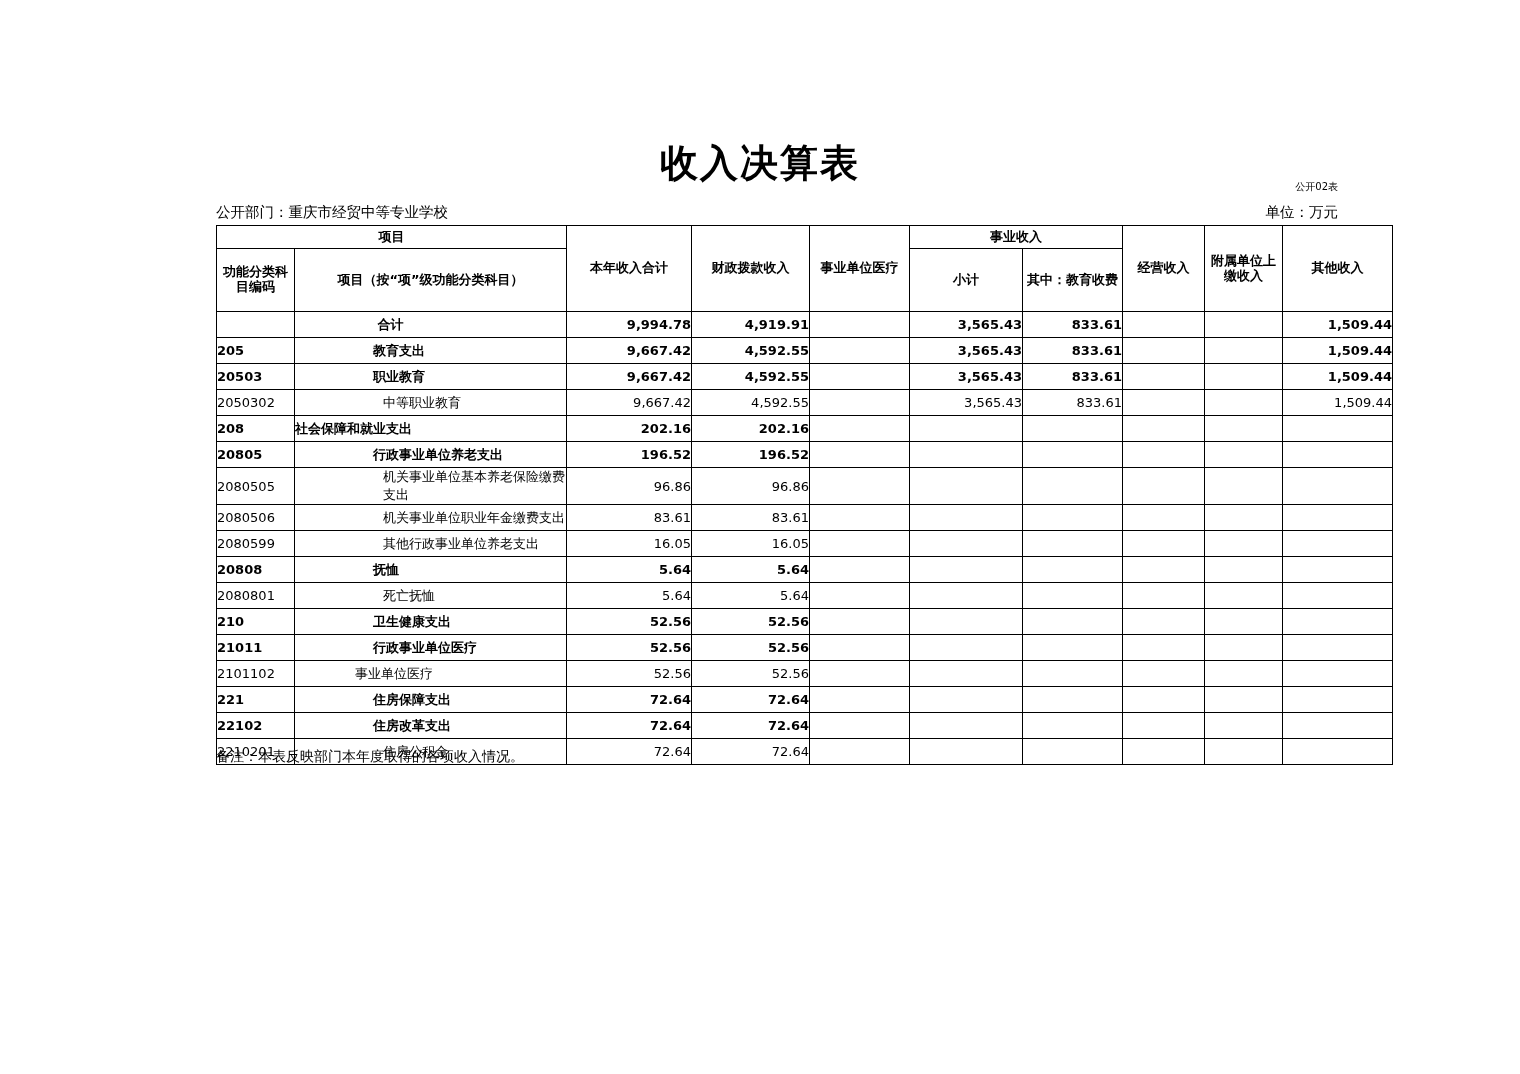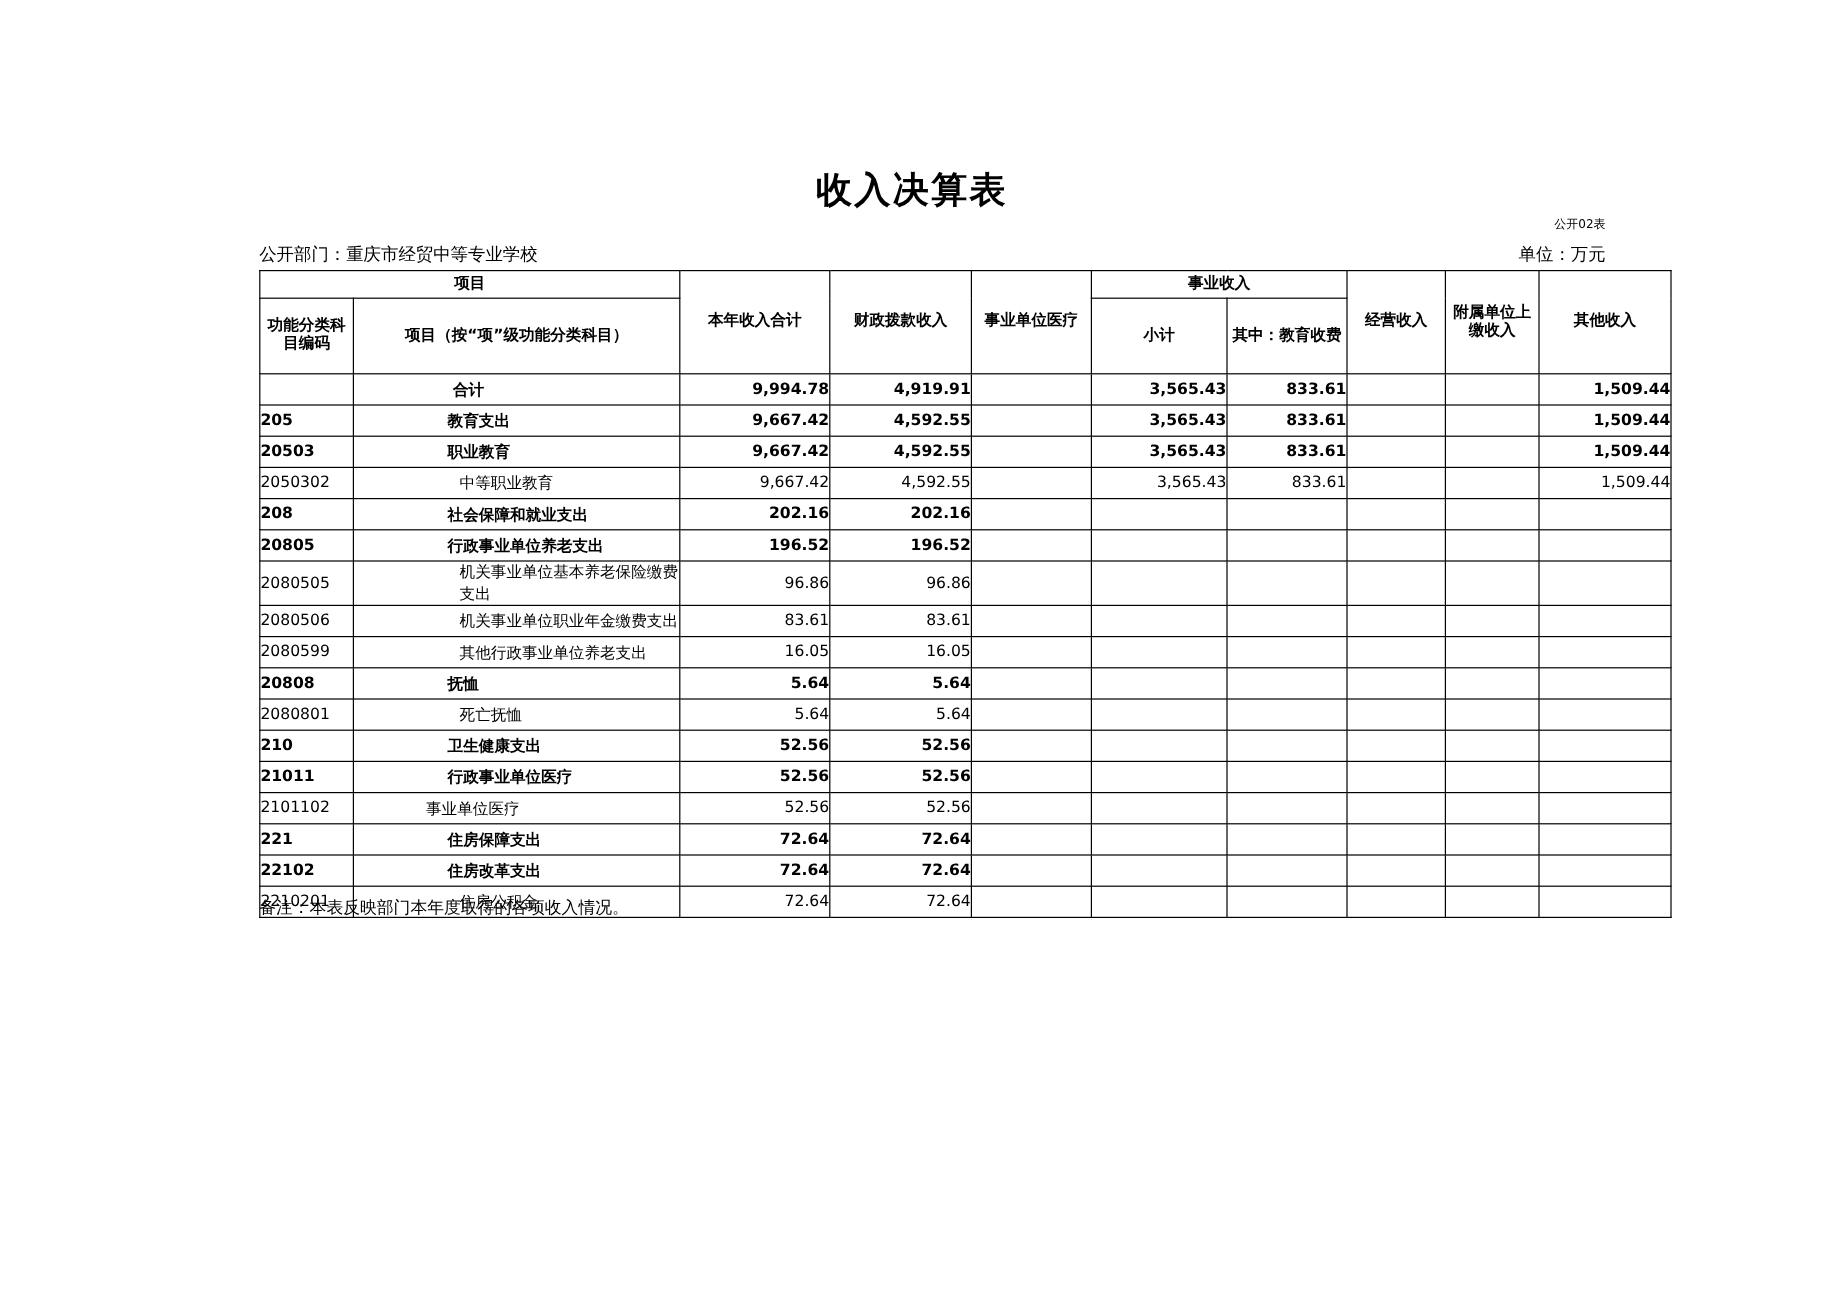--- a/index.html
+++ b/index.html
@@ -18,21 +18,21 @@
     position: relative;
     width: 1520px;
     height: 1074px;
   }
   .doc-title {
     position: absolute;
     top: 138px;
     left: 0;
     width: 1520px;
     text-align: center;
-    font-size: 30px;
+    font-size: 38px;
     font-weight: bold;
     letter-spacing: 2px;
     font-family: "DejaVu Serif", "Liberation Serif", serif;
   }
   .form-code {
     position: absolute;
     top: 180px;
     right: 182px;
     font-size: 10px;
     text-align: right;
@@ -200,21 +200,21 @@
           <td class="num">4,592.55</td>
           <td class="blank"></td>
           <td class="num">3,565.43</td>
           <td class="num">833.61</td>
           <td class="blank"></td>
           <td class="blank"></td>
           <td class="num">1,509.44</td>
         </tr>
         <tr class="bold">
           <td class="code">208</td>
-          <td class="name" style="padding-left: 78px; margin-top: 44px;">社会保障和就业支出</td>
+          <td class="name" style=" margin-top: 44px;">社会保障和就业支出</td>
           <td class="num">202.16</td>
           <td class="num">202.16</td>
           <td class="blank"></td>
           <td class="blank"></td>
           <td class="blank"></td>
           <td class="blank"></td>
           <td class="blank"></td>
           <td class="blank"></td>
         </tr>
         <tr class="bold">

